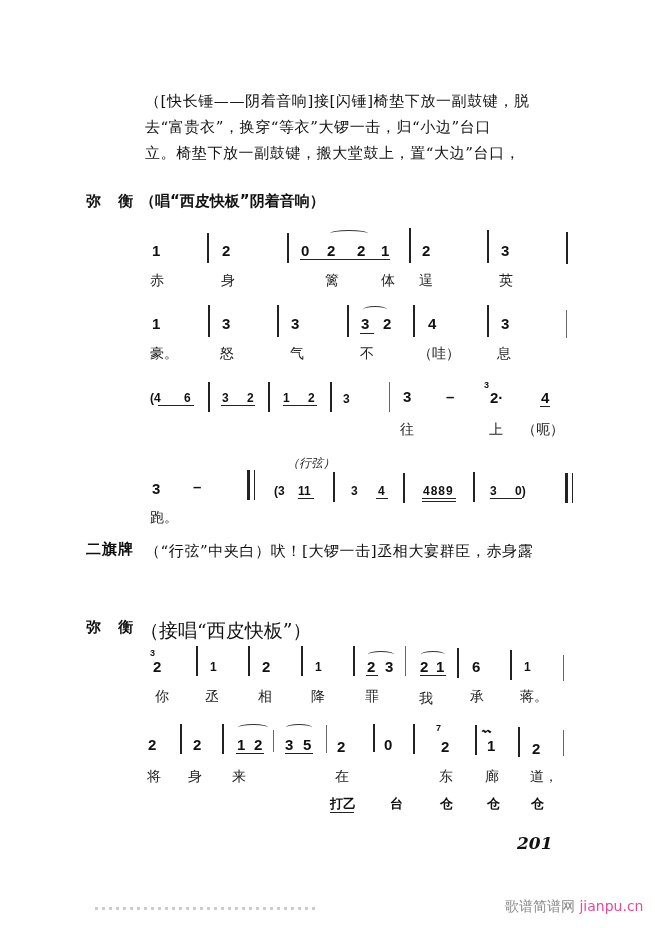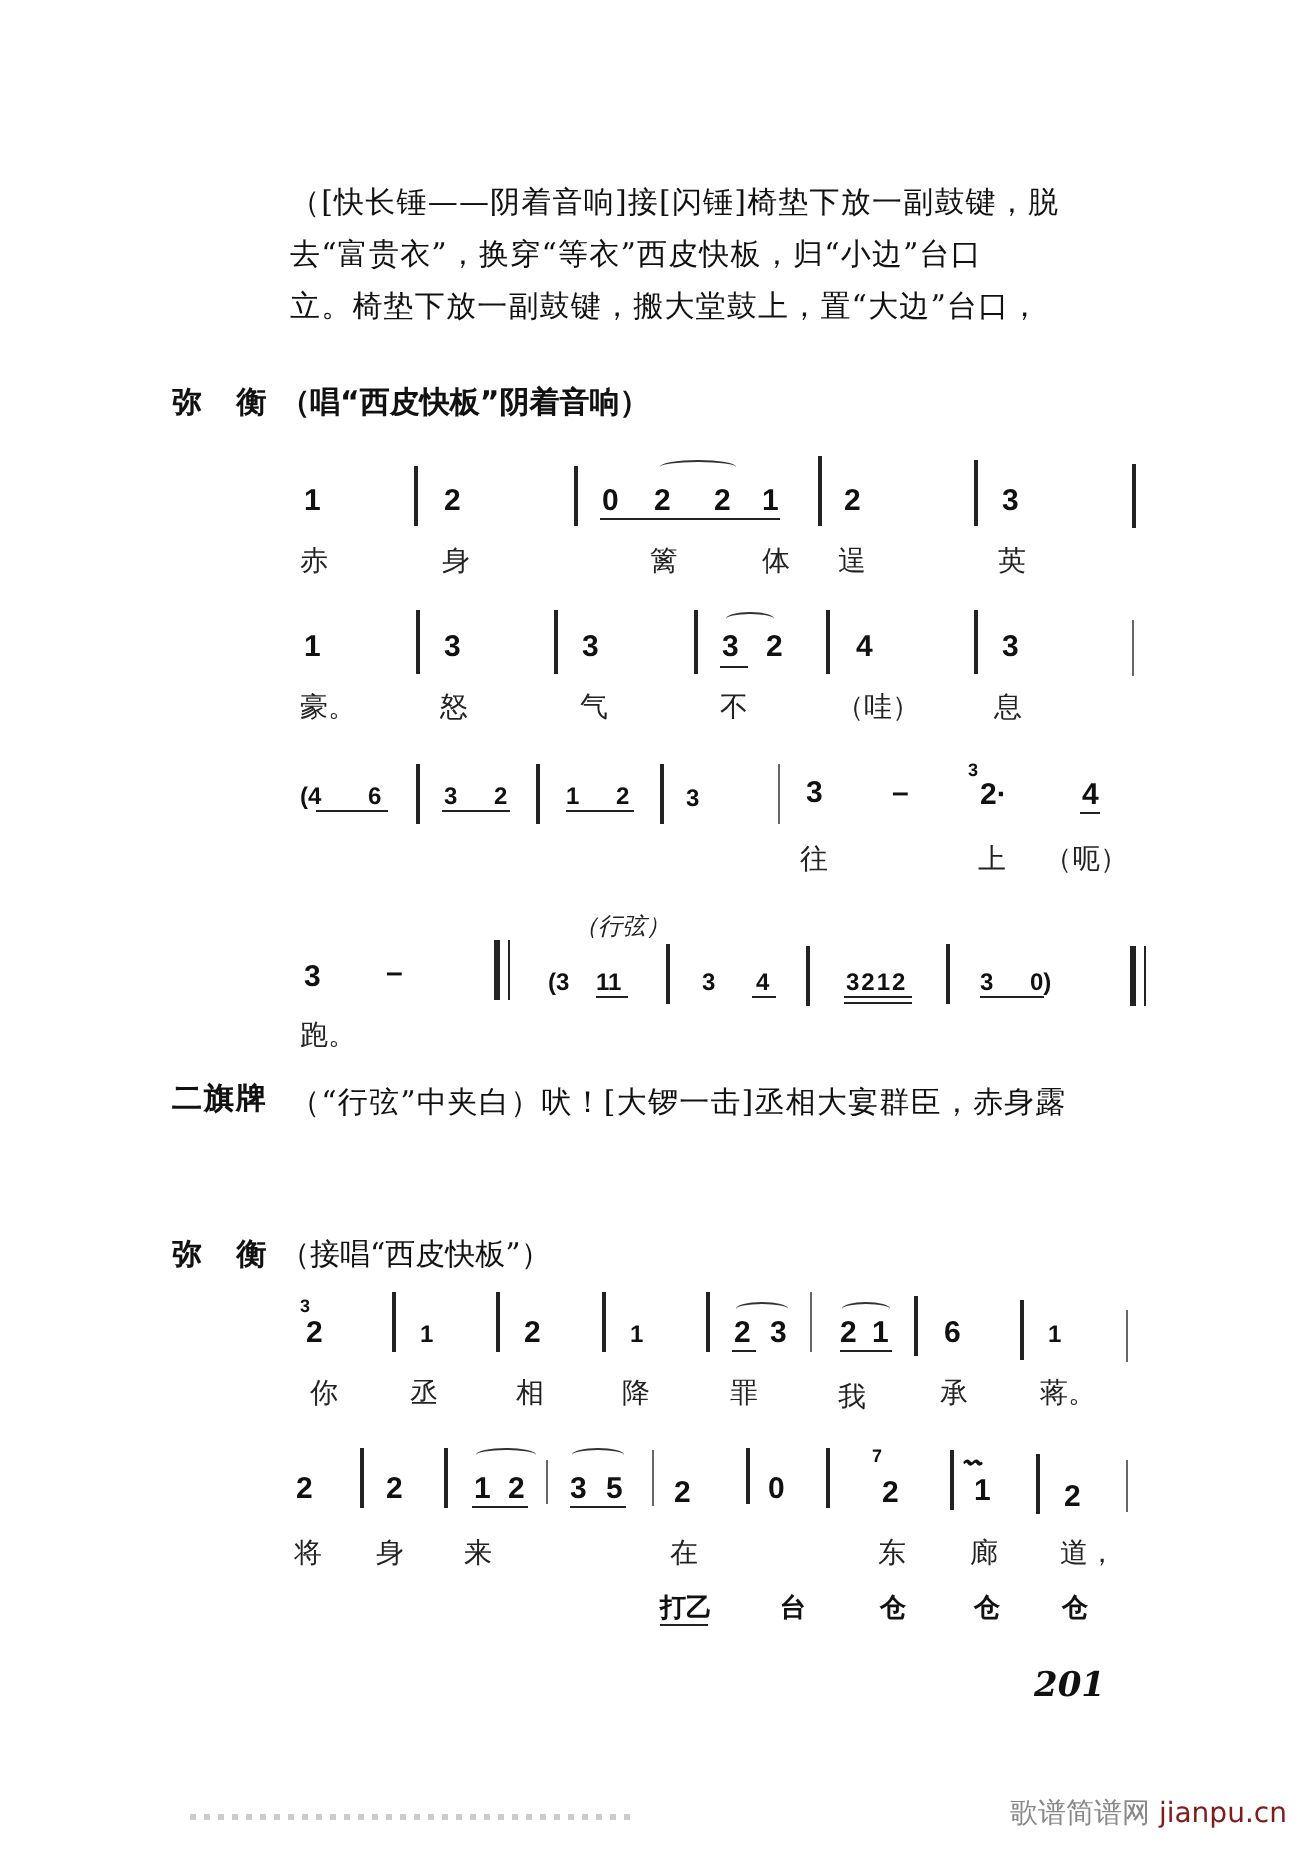--- a/index.html
+++ b/index.html
@@ -12,32 +12,32 @@
   .note{font-family:"Liberation Sans",sans-serif;font-weight:bold;font-size:15px;position:absolute;}
   .note.sm{font-size:12px;}
   .bar{position:absolute;width:2px;background:#222;}
   .bar.thin{width:1px;background:#666;}
   .lyric{position:absolute;font-size:14px;color:#222;}
   .ul{position:absolute;height:1px;background:#222;}
   .slur{position:absolute;border-top:1.5px solid #333;border-radius:50% 50% 0 0;height:6px;}
   .gong{position:absolute;font-family:"DejaVu Sans",sans-serif;font-weight:bold;font-size:13px;}
   .pagenum{position:absolute;left:517px;top:833px;font-size:17px;font-style:italic;font-weight:bold;font-family:"DejaVu Serif",serif;}
   .wm{position:absolute;left:505px;top:898px;font-size:14px;color:#888;font-family:"DejaVu Sans",sans-serif;}
-  .wm span.en{color:#7f1d1d;}
+  .wm span.en{color:#ec4899;}
   .dblbar{position:absolute;width:4px;border-left:3px solid #222;border-right:1px solid #222;}
   .grace{position:absolute;font-size:9px;font-family:"Liberation Sans",sans-serif;font-weight:bold;}
   .noise{position:absolute;left:95px;top:907px;width:220px;height:3px;
          background:repeating-linear-gradient(90deg,#999 0 3px,transparent 3px 7px);opacity:.5;}
 </style>
 </head>
 <body>
 
 <div class="abs stage" style="top:88px;">
   <div>（[快长锤——阴着音响]接[闪锤]椅垫下放一副鼓键，脱</div>
-  <div>去“富贵衣”，换穿“等衣”西皮快板，归“小边”台口</div>
+  <div>去“富贵衣”，换穿“等衣”大锣一击，归“小边”台口</div>
   <div>立。椅垫下放一副鼓键，搬大堂鼓上，置“大边”台口，</div>
 </div>
 
 <div class="abs speaker" style="left:86px;top:192px;">弥 衡</div>
 <div class="abs b" style="left:140px;top:192px;font-size:15px;">（唱“西皮快板”阴着音响）</div>
 
 <div>
   <span class="note" style="left:152px;top:242px;">1</span>
   <div class="bar" style="left:207px;top:233px;height:30px;"></div>
   <span class="note" style="left:222px;top:242px;">2</span>
@@ -120,39 +120,39 @@
   <span class="note" style="left:193px;top:478px;">–</span>
   <div class="dblbar" style="left:247px;top:470px;height:30px;"></div>
   <span class="note sm" style="left:274px;top:484px;">(3</span>
   <span class="note sm" style="left:298px;top:484px;">11</span>
   <div class="ul" style="left:298px;top:498px;width:16px;"></div>
   <div class="bar" style="left:333px;top:472px;height:30px;"></div>
   <span class="note sm" style="left:351px;top:484px;">3</span>
   <span class="note sm" style="left:378px;top:484px;">4</span>
   <div class="ul" style="left:376px;top:498px;width:12px;"></div>
   <div class="bar" style="left:403px;top:473px;height:30px;"></div>
-  <span class="note sm" style="left:423px;top:484px;letter-spacing:1px;">3212</span>
+  <span class="note sm" style="left:423px;top:484px;letter-spacing:1px;">4889</span>
   <div class="ul" style="left:422px;top:498px;width:34px;"></div>
   <div class="ul" style="left:422px;top:501px;width:34px;"></div>
   <div class="bar" style="left:473px;top:472px;height:30px;"></div>
   <span class="note sm" style="left:490px;top:484px;">3</span>
   <span class="note sm" style="left:515px;top:484px;">0)</span>
   <div class="ul" style="left:490px;top:498px;width:32px;"></div>
   <div class="dblbar" style="left:565px;top:473px;height:30px;"></div>
 
   <span class="lyric" style="left:150px;top:509px;">跑。</span>
 </div>
 
 <div class="abs speaker" style="left:86px;top:540px;letter-spacing:1px;">二旗牌</div>
 <div class="abs stage" style="top:538px;">
   <div>（“行弦”中夹白）吠！[大锣一击]丞相大宴群臣，赤身露</div>
 </div>
 
 <div class="abs speaker" style="left:86px;top:618px;">弥 衡</div>
-<div class="abs" style="left:140px;top:618px;font-size:15px;">（接唱“西皮快板”）</div>
+<div class="abs" style="left:140px;top:618px;font-size:19px;">（接唱“西皮快板”）</div>
 
 <div>
   <span class="grace" style="left:150px;top:648px;">3</span>
   <span class="note" style="left:153px;top:658px;">2</span>
   <div class="bar" style="left:196px;top:646px;height:30px;"></div>
   <span class="note sm" style="left:210px;top:660px;">1</span>
   <div class="bar" style="left:248px;top:646px;height:30px;"></div>
   <span class="note" style="left:262px;top:658px;">2</span>
   <div class="bar" style="left:301px;top:646px;height:30px;"></div>
   <span class="note sm" style="left:315px;top:660px;">1</span>

